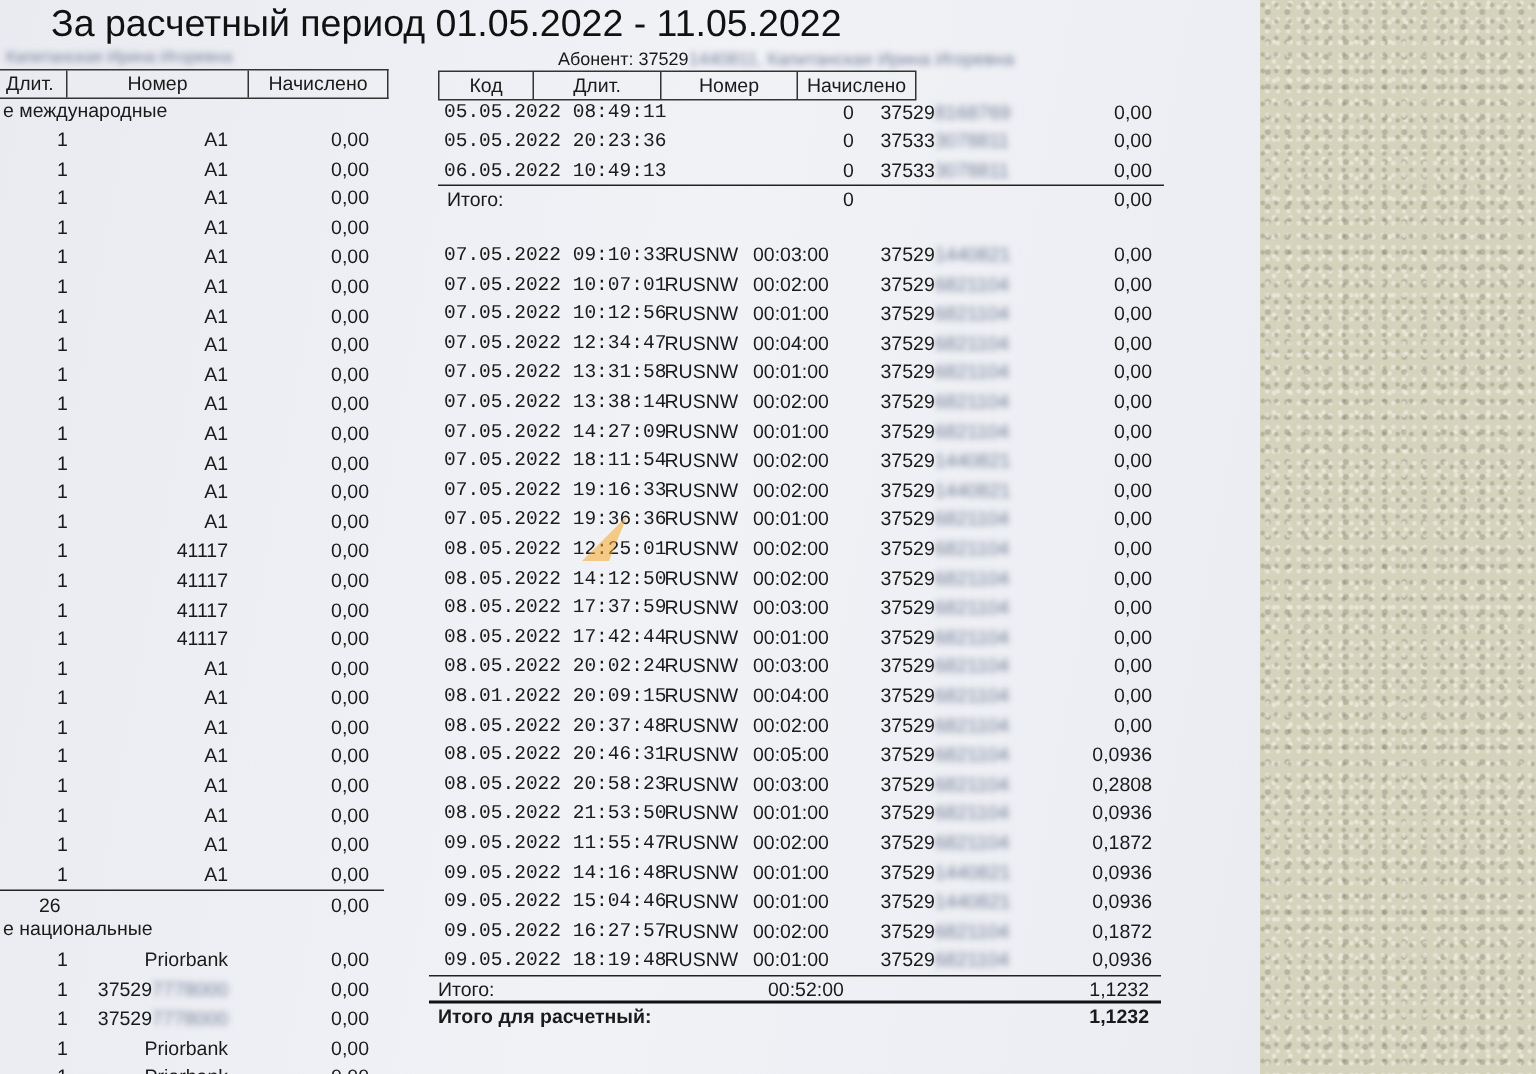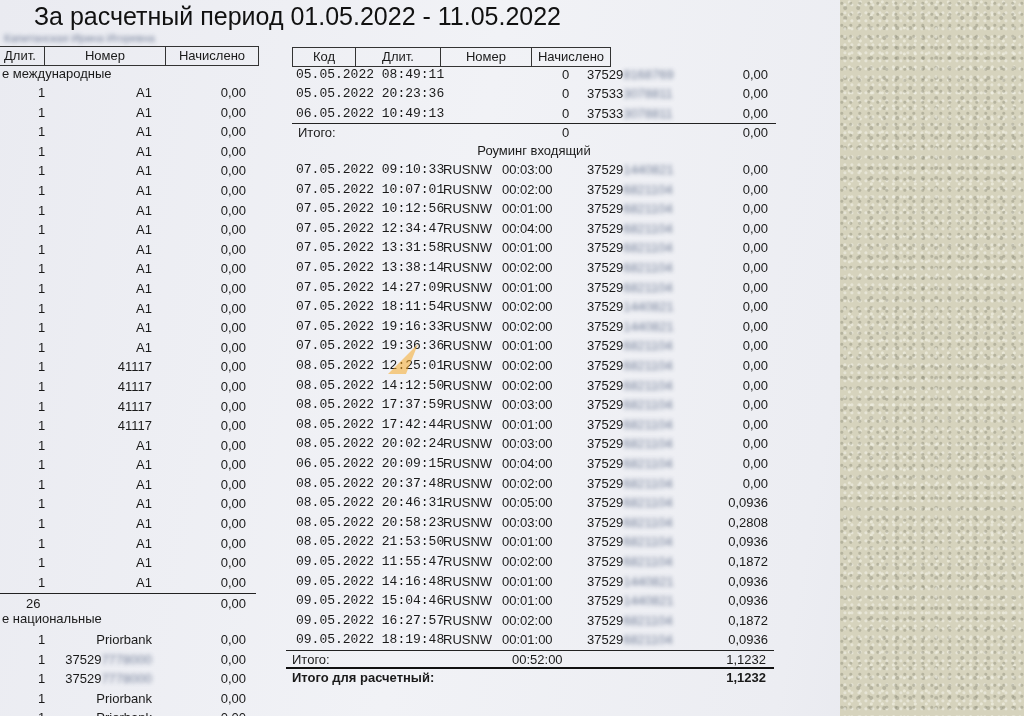--- a/index.html
+++ b/index.html
@@ -77,20 +77,23 @@
     position: absolute; left: 388px; top: 344px; width: 30px; height: 30px;
     background: rgba(245,170,40,0.55); clip-path: polygon(0 100%, 100% 0, 60% 100%);
   }
 </style>
 </head>
 <body>
 
 <div class="paper">
   <div class="title">За расчетный период 01.05.2022 - 11.05.2022</div>
   <div class="name-left"><span class="blur">Капитанская Ирина Игоревна</span></div>
+  <div class="abonent">
+    <span>Абонент: 37529</span><span class="blur">1440811, Капитанская Ирина Игоревна</span>
+  </div>
 
   <div class="lhead">
     <div style="width:40px">Длит.</div>
     <div style="width:120px">Номер</div>
     <div style="width:92px">Начислено</div>
   </div>
   <div class="section-label" style="top:66px">е международные</div>
   <div class="lrows" id="lrows">
       <div class="lrow">
         <span class="l-dur">1</span>
@@ -285,21 +288,20 @@
         <span class="r-num"><span style="position:static">37533</span><span class="blur" style="position:static">3078811</span></span>
         <span class="r-sum">0,00</span>
       </div>
     </div>
   <div class="hline" style="left:292px;top:123px;width:484px"></div>
   <div class="rrow" style="top:123px">
     <span style="left:6px">Итого:</span>
     <span class="r-dur0">0</span>
     <span class="r-sum">0,00</span>
   </div>
-  <div class="subsec" style="top:143px">Роуминг входящий</div>
   <div id="rroam">
       <div class="rrow" style="top:160px">
         <span class="r-date">07.05.2022 09:10:33</span>
         <span class="r-code">RUSNW</span>
         <span class="r-dur">00:03:00</span>
         <span class="r-num"><span style="position:static">37529</span><span class="blur" style="position:static">1440821</span></span>
         <span class="r-sum">0,00</span>
       </div>
       <div class="rrow" style="top:179.6px">
         <span class="r-date">07.05.2022 10:07:01</span>
@@ -393,21 +395,21 @@
         <span class="r-sum">0,00</span>
       </div>
       <div class="rrow" style="top:434.40000000000003px">
         <span class="r-date">08.05.2022 20:02:24</span>
         <span class="r-code">RUSNW</span>
         <span class="r-dur">00:03:00</span>
         <span class="r-num"><span style="position:static">37529</span><span class="blur" style="position:static">6821104</span></span>
         <span class="r-sum">0,00</span>
       </div>
       <div class="rrow" style="top:454px">
-        <span class="r-date">06.05.2022 20:09:15</span>
+        <span class="r-date">08.01.2022 20:09:15</span>
         <span class="r-code">RUSNW</span>
         <span class="r-dur">00:04:00</span>
         <span class="r-num"><span style="position:static">37529</span><span class="blur" style="position:static">6821104</span></span>
         <span class="r-sum">0,00</span>
       </div>
       <div class="rrow" style="top:473.6px">
         <span class="r-date">08.05.2022 20:37:48</span>
         <span class="r-code">RUSNW</span>
         <span class="r-dur">00:02:00</span>
         <span class="r-num"><span style="position:static">37529</span><span class="blur" style="position:static">6821104</span></span>

